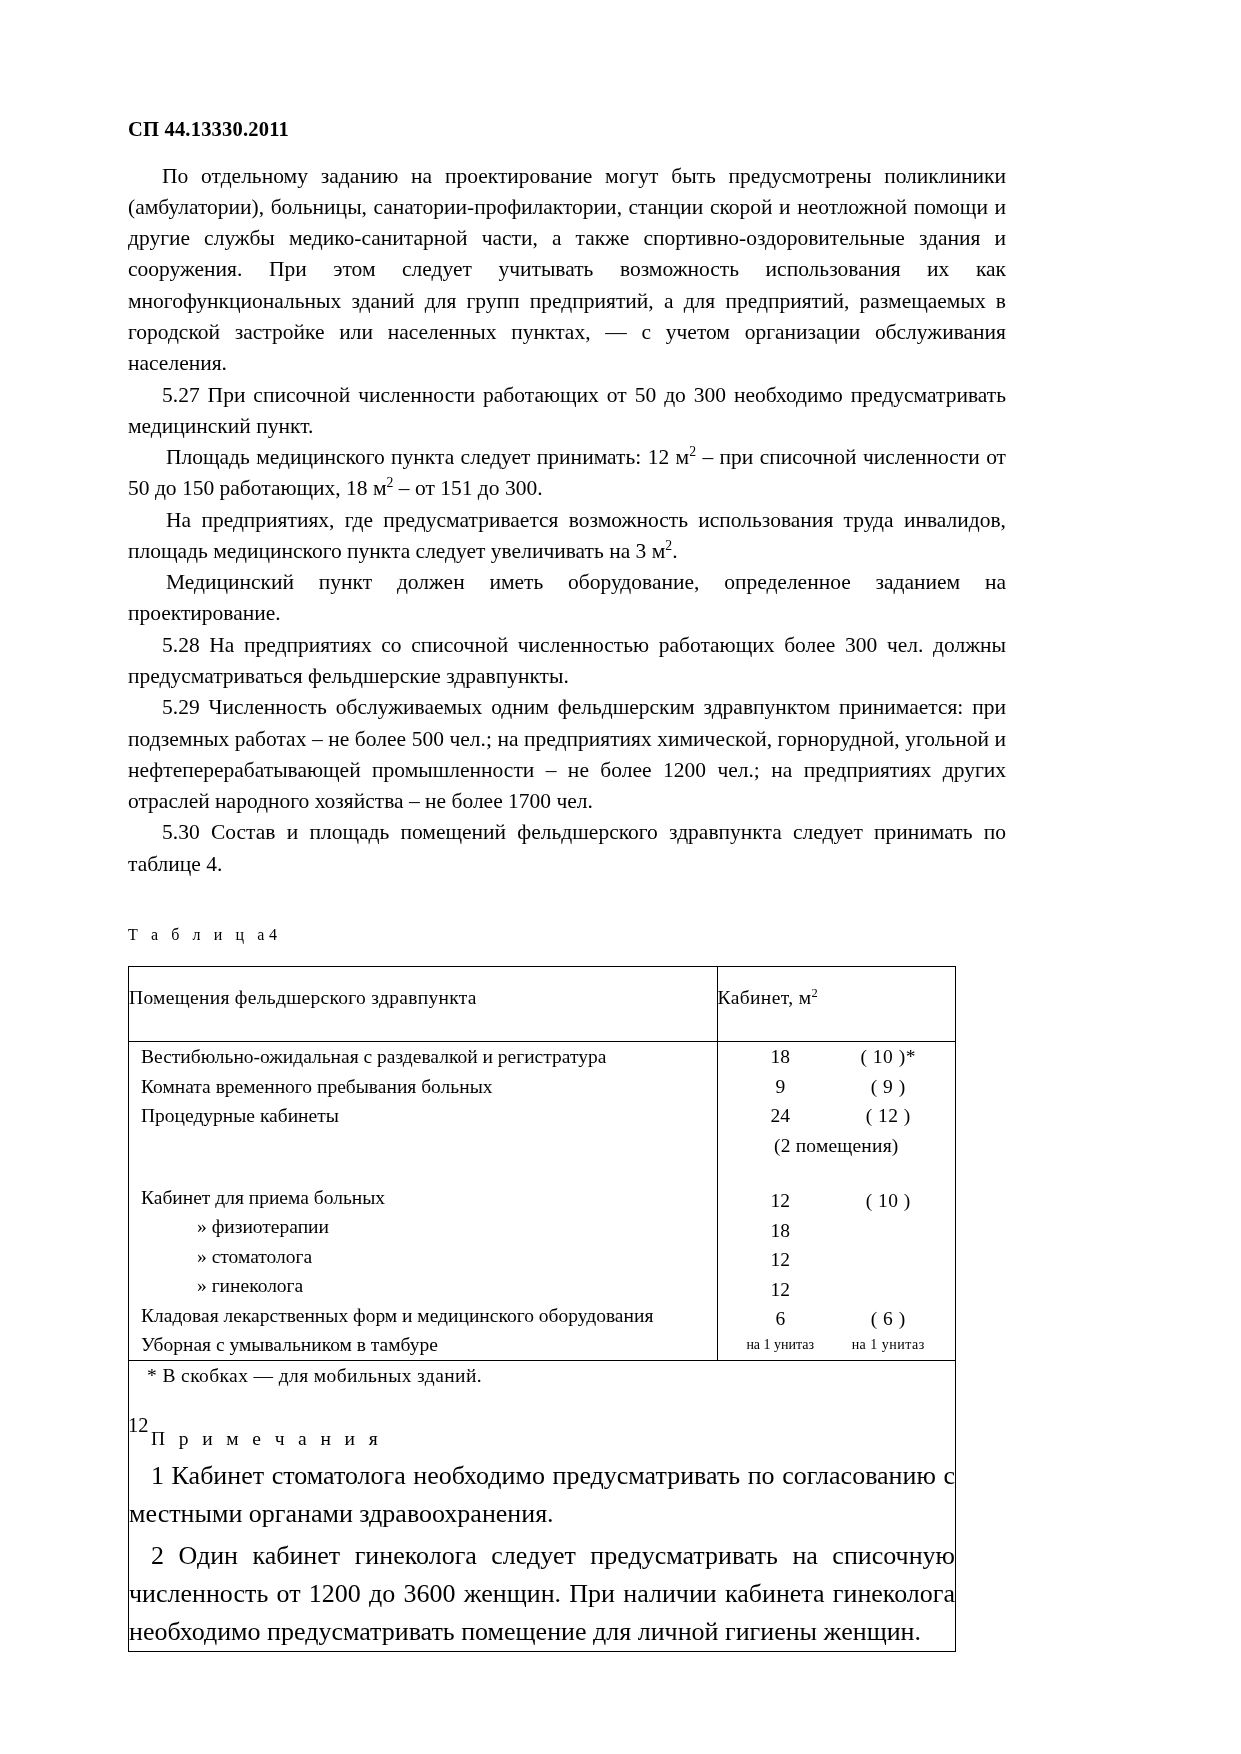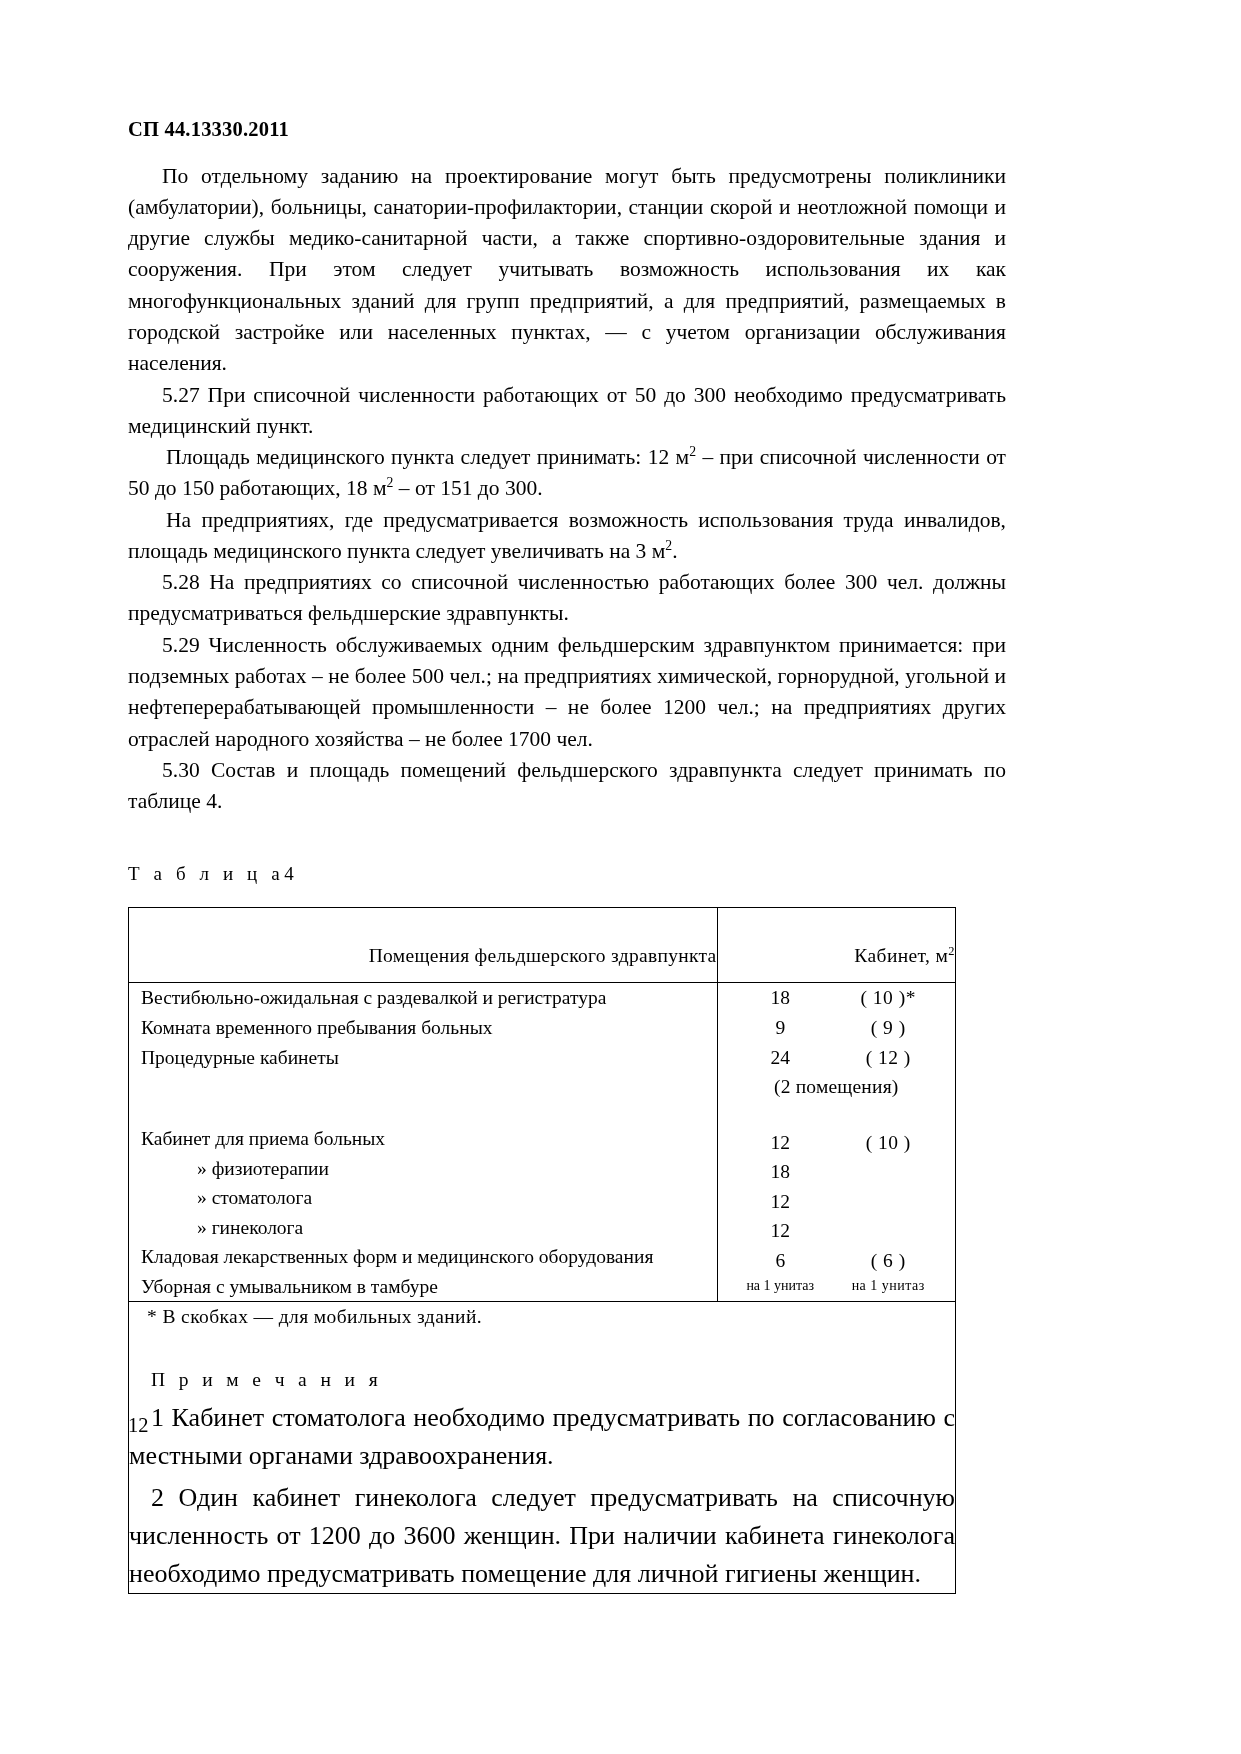--- a/index.html
+++ b/index.html
@@ -56,21 +56,21 @@
   }
   sup {
     font-size: 0.64em;
     vertical-align: super;
     line-height: 0;
   }
 
   
   .table-caption {
     margin-top: 46px;
-    font-size: 19px;
+    font-size: 16px;
     letter-spacing: 4.6px;
     white-space: pre;
   }
   .table-caption .num {
     letter-spacing: 0;
   }
 
   
   .tbl-wrap {
     margin-top: 22px;
@@ -95,22 +95,22 @@
     height: 74px;
     text-align: center;
     font-size: 19.5px;
     border-bottom: 1.6px solid #000;
     position: relative;
   }
   .hdr-cell.left { border-right: 1.6px solid #000; }
   .hdr-inner {
     position: absolute;
     left: 0; right: 0;
-    top: 37px;
-    text-align: right;
+    top: 20px;
+    text-align: left;
     letter-spacing: 0.4px;
   }
   .hdr-inner .sp { letter-spacing: 0.3px; }
 
   .body-cell {
     font-size: 19.5px;
     line-height: 1.515;
     padding: 16px 0 14px 0;
   }
   .body-cell.left {
@@ -187,20 +187,21 @@
     <div class="body-block">
 
       <p class="para">По отдельному заданию на проектирование могут быть предусмотрены поликлиники (амбулатории), больницы, санатории-профилактории, станции скорой и неотложной помощи и другие службы медико-санитарной части, а также спортивно-оздоровительные здания и сооружения. При этом следует учитывать возможность использования их как многофункциональных зданий для групп предприятий, а для предприятий, размещаемых в городской застройке или населенных пунктах, — с учетом организации обслуживания населения.</p>
 
       <p class="para">5.27 При списочной численности работающих от 50 до 300 необходимо предусматривать медицинский пункт.</p>
 
       <p class="para tight"><span>Площадь медицинского пункта следует принимать: 12 м</span><sup>2</sup><span> – при списочной численности от 50 до 150 работающих, 18 м</span><sup>2</sup><span> – от 151 до 300.</span></p>
 
       <p class="para tight"><span>На предприятиях, где предусматривается возможность использования труда инвалидов, площадь медицинского пункта следует увеличивать на 3 м</span><sup>2</sup><span>.</span></p>
 
+      <p class="para tight">Медицинский пункт должен иметь оборудование, определенное  заданием на проектирование.</p>
 
       <p class="para">5.28 На предприятиях со списочной численностью работающих более 300 чел. должны предусматриваться фельдшерские здравпункты.</p>
 
       <p class="para">5.29 Численность обслуживаемых одним фельдшерским здравпунктом принимается: при подземных работах – не более 500 чел.; на предприятиях химической, горнорудной, угольной и нефтеперерабатывающей промышленности – не более 1200 чел.; на предприятиях других отраслей народного хозяйства – не более 1700 чел.</p>
 
       <p class="para">5.30 Состав и площадь помещений фельдшерского здравпункта следует принимать по таблице 4.</p>
     </div>
 
     <div class="table-caption"><span>Т а б л и ц а</span><span class="num">4</span></div>
 

